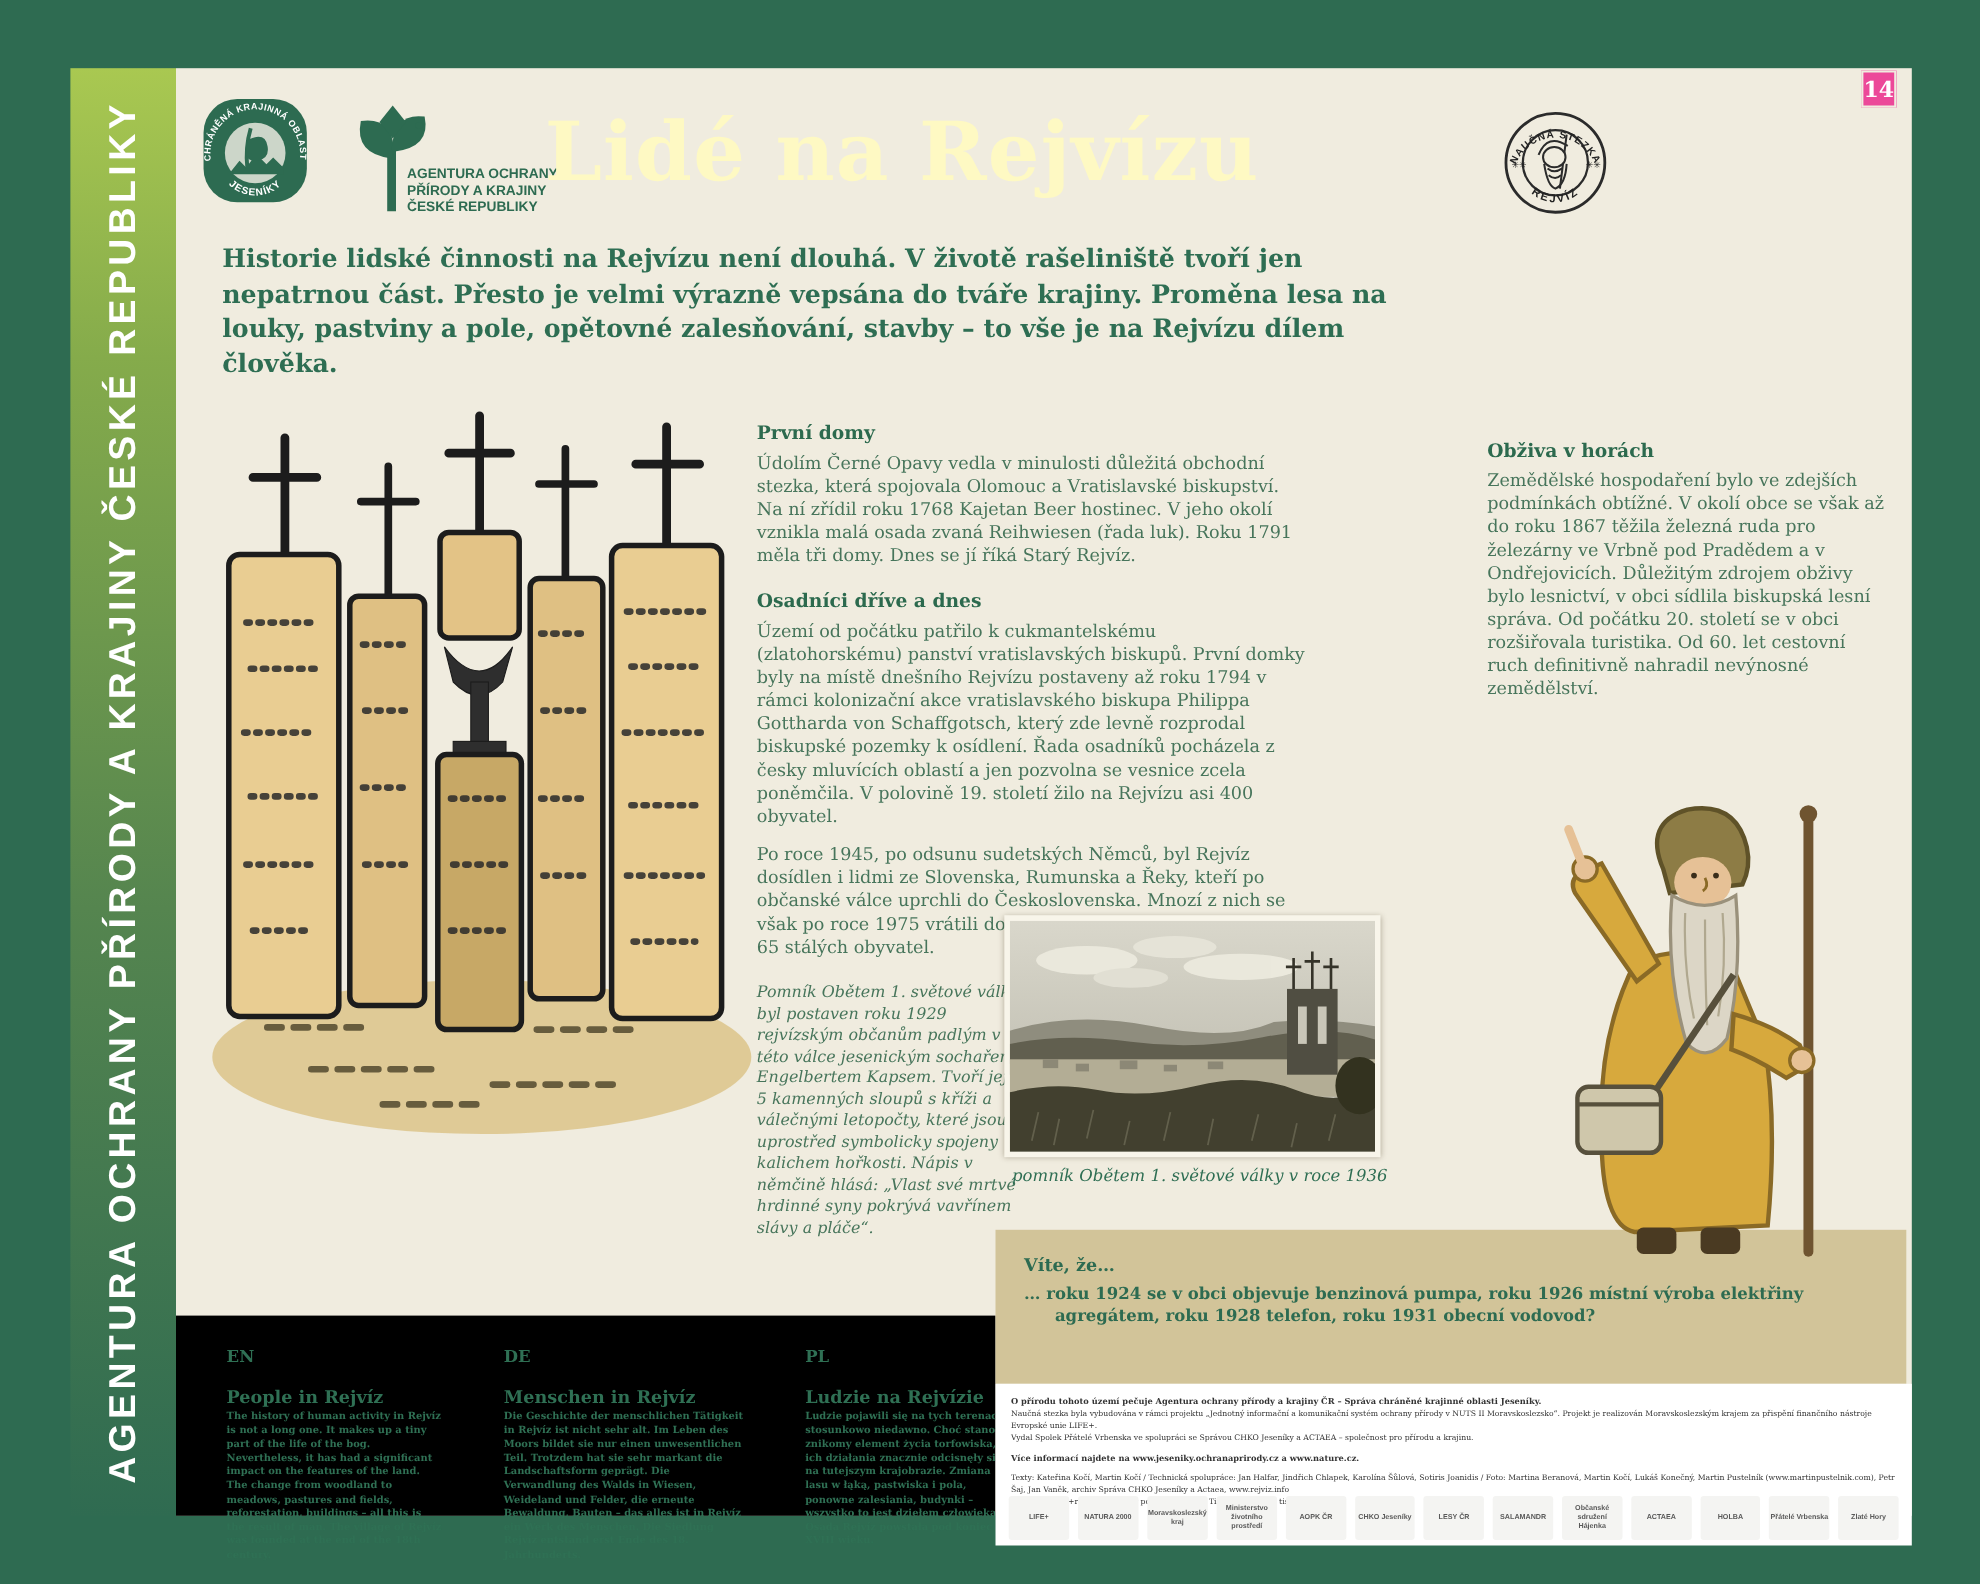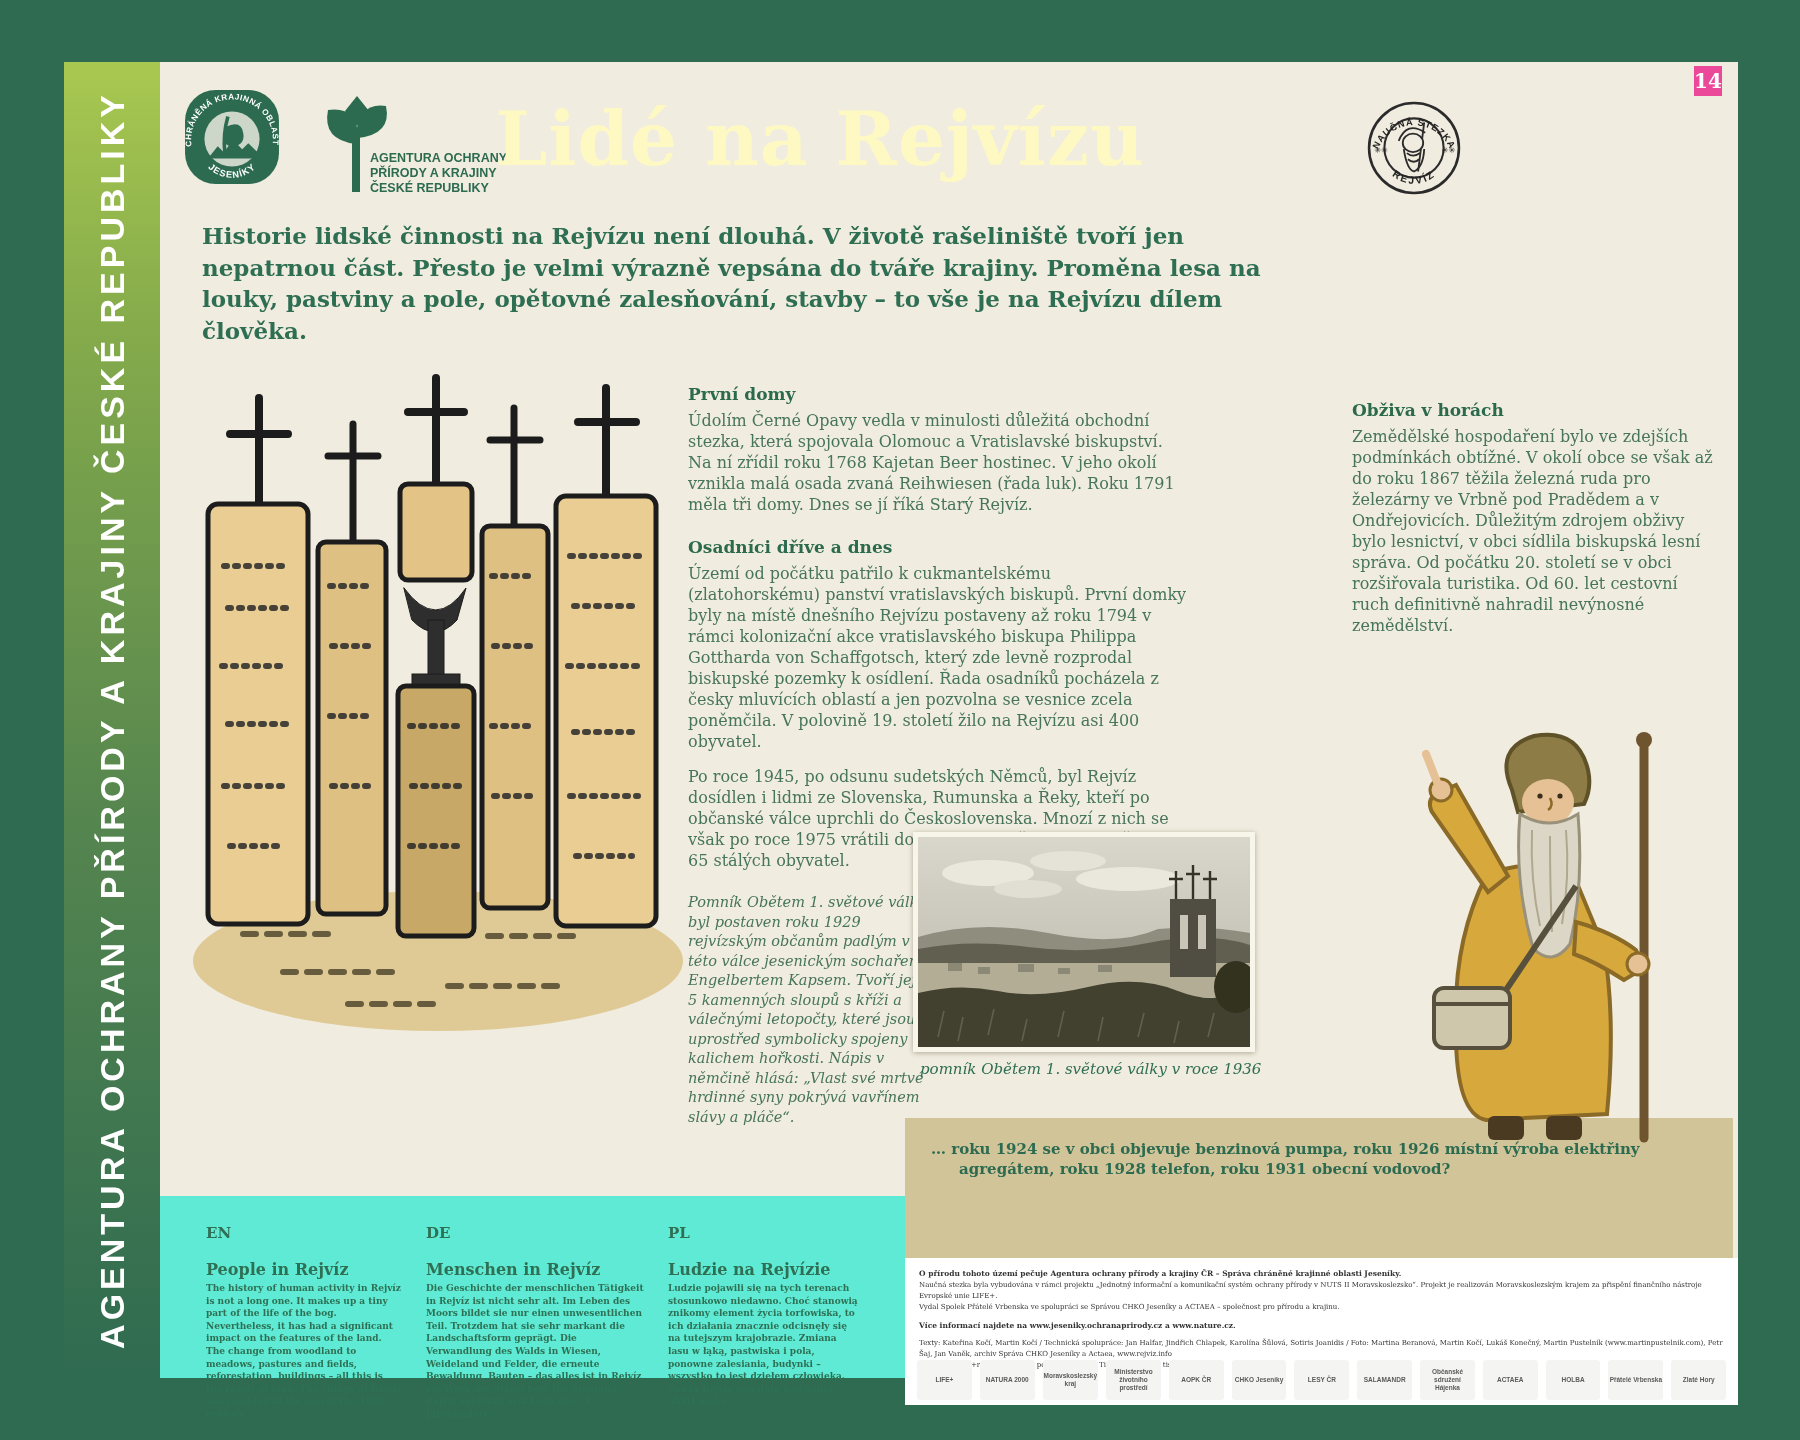--- a/index.html
+++ b/index.html
@@ -36,22 +36,22 @@
     font-size:14.5px;line-height:19.5px;color:#47755b;}
   .photo{position:absolute;left:913px;top:832px;width:342px;height:220px;background:#f8f5ea;
     padding:5px;box-sizing:border-box;box-shadow:0 1px 5px rgba(60,50,20,.35);}
   .photo svg{width:100%;height:100%;display:block;}
   .caption{position:absolute;left:920px;top:1060px;font-style:italic;font-size:15px;color:#2e6e53;}
   .vite{position:absolute;left:905px;top:1118px;width:828px;height:140px;background:#d2c499;
     box-sizing:border-box;padding:22px 26px;color:#2d6b51;z-index:1;}
   .vite h3{margin:0 0 8px;font-size:16px;}
   .vite p{margin:0 0 3px;font-size:15px;line-height:1.32;padding-left:28px;text-indent:-28px;font-weight:600;}
   .hermit{position:absolute;left:1336px;top:690px;width:388px;height:462px;z-index:5;}
-  .trans{position:absolute;left:160px;top:1196px;width:745px;height:182px;background:#5eead4;
-    box-sizing:border-box;padding:28px 20px 0 46px;display:flex;gap:24px;color:#2f7054;}
+  .trans{position:absolute;left:160px;top:1196px;width:745px;height:182px;background:#000000;
+    box-sizing:border-box;padding:28px 20px 0 46px;display:flex;gap:56px;color:#2f7054;}
   .trans-col{flex:0 0 auto;}
   .trans-col .lang{font-weight:bold;font-size:15px;margin-bottom:18px;}
   .trans-col h4{font-size:16px;margin:0 0 3px;}
   .trans-col p{font-size:9px;line-height:1.4;margin:0;font-weight:bold;}
   .tc-en{width:196px;}.tc-de{width:218px;}.tc-pl{width:190px;}
   .credits{position:absolute;left:905px;top:1258px;width:833px;height:147px;background:#ffffff;
     box-sizing:border-box;padding:10px 14px 6px;font-size:7px;color:#333;line-height:1.6;z-index:6;}
   .credits p{margin:0;}
   .credits .c-bold{font-weight:bold;font-size:7.5px;}
   .credits .gap{margin-top:6px;}
@@ -257,20 +257,21 @@
     <path d="M0 156 Q40 146 80 154 T170 150 T260 154 T332 150 V210 H0 Z" fill="#42402f"></path>
     <g stroke="#6b6854" stroke-width="1.6" opacity="0.8">
       <path d="M20 200 l6 -26 M40 204 l5 -24 M70 198 l6 -26 M104 204 l5 -22 M140 200 l6 -26 M180 204 l5 -24 M220 200 l6 -24 M256 206 l5 -22 M290 200 l6 -24"></path>
     </g>
     <ellipse cx="318" cy="150" rx="22" ry="26" fill="#33321f"></ellipse>
   </svg>
 </div>
 <div class="caption">pomník Obětem 1. světové války v roce 1936</div>
 
 <div class="vite">
+  <h3>Víte, že…</h3>
   <p>… roku 1924 se v obci objevuje benzinová pumpa, roku 1926 místní výroba elektřiny agregátem, roku 1928 telefon, roku 1931 obecní vodovod?</p>
 </div>
 
 <div class="hermit">
   <svg viewBox="0 0 388 462" width="388" height="462">
 
     <path d="M308 54 V448" stroke="#6f5430" stroke-width="9" stroke-linecap="round"></path>
     <circle cx="308" cy="50" r="8" fill="#6f5430"></circle>
 
     <path d="M150 186 Q192 166 238 186 L268 258 Q280 330 271 424 L150 430 Q118 424 120 330 Q118 250 150 186 Z" fill="#d7a93d" stroke="#8a6a26" stroke-width="4"></path>

